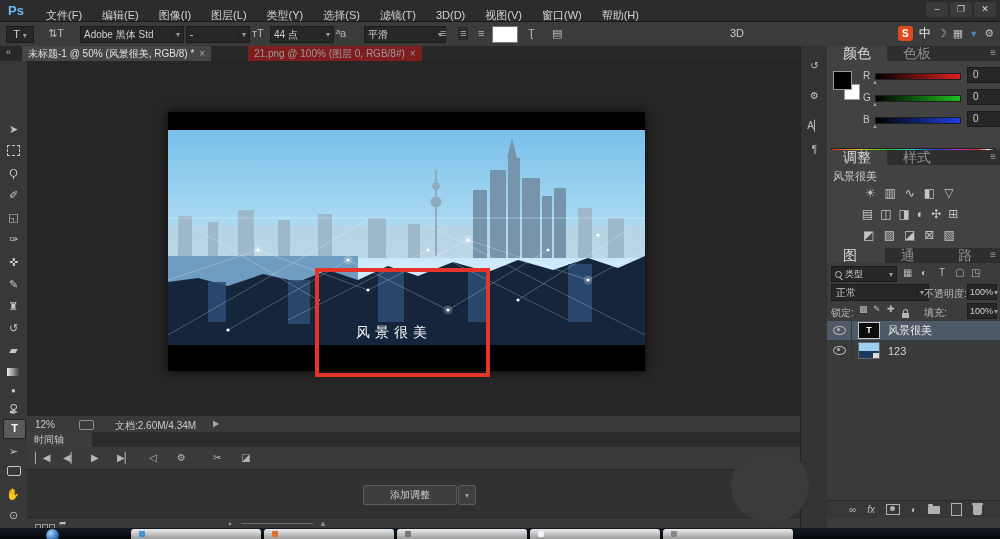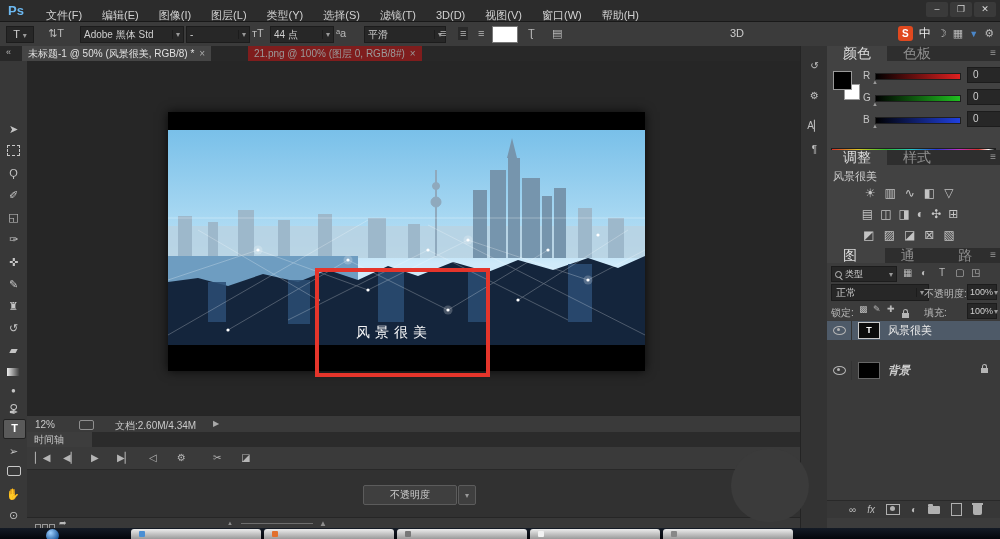--- a/index.html
+++ b/index.html
@@ -294,21 +294,21 @@
   <div id="tl-ctl">
     <span style="left:8px">▏◀</span>
     <span style="left:36px">◀▏</span>
     <span style="left:64px">▶</span>
     <span style="left:90px">▶▏</span>
     <span style="left:122px">◁</span>
     <span style="left:150px">⚙</span>
     <span style="left:186px">✂</span>
     <span style="left:214px">◪</span>
   </div>
-  <div id="createbtn">不透明度</div>
+  <div id="createbtn">添加调整</div>
   <div id="createdd"><span class="ddarrow">▾</span></div>
   <div id="tl-bottom">
     <span class="abs" style="left:8px;top:2px"><i class="frm"></i><i class="frm"></i><i class="frm"></i></span>
     <span class="abs ico" style="left:32px;top:1px;font-size:9px">➦</span>
     <span class="abs" style="left:200px;top:2px;color:#8d8d8d;font-size:6px">▲</span>
     <span class="track"></span>
     <span class="abs" style="left:292px;top:1px;color:#8d8d8d;font-size:8px">▲</span>
   </div>
 </div>
 
@@ -400,26 +400,27 @@
       <span class="abs inset" style="left:140px;top:40px;width:26px;height:14px;font-size:9px;line-height:14px;padding-left:2px">100%</span>
       <span class="abs ddarrow" style="left:167px;top:44px">▾</span>
     </div>
     <div style="position:relative;height:180px;background:#3a3a3a">
       <div class="lrow" style="top:1px;background:#4e5a68">
         <span class="eye"></span>
           <span class="lsep"></span>
         <span class="thumb" style="background:#0c0c0c;border:1px solid #c9c9c9;color:#fff;font-size:9px;text-align:center;line-height:14px;font-weight:bold">T</span>
         <span style="color:#e8e8e8">风景很美</span>
       </div>
-      <div class="lrow" style="top:41px">
+      <div class="lrow" style="top:21px">
         <span class="eye"></span>
           <span class="lsep"></span>
-        <span class="thumb" style="background:#000;border:1px solid #666"></span>
-        <span style="color:#cfcfcf;font-style:italic;font-weight:bold">背景</span>
-        <span class="padlock" style="margin-left:auto;margin-right:12px"></span>
+        <span class="thumb" style="background:linear-gradient(180deg,#9cd0f0 55%,#1d3a5e 45%);border:1px solid #666;position:relative">
+            <i style="position:absolute;right:0;bottom:0;width:6px;height:5px;background:#ddd"></i>
+          </span>
+        <span style="color:#cfcfcf">123</span>
       </div>
     </div>
     <div style="position:relative;height:17px;background:#373737;border-top:1px solid #292929;display:flex;align-items:center;gap:11px;padding-left:22px">
       <span class="ico" style="font-size:10px">∞</span>
       <span class="ico" style="font-style:italic;font-size:10px">fx</span>
       <span class="maskicon"></span>
       <span class="ico" style="font-size:10px">◐</span>
       <span class="foldericon"></span>
       <span class="newicon"></span>
       <span class="trashicon"></span>

